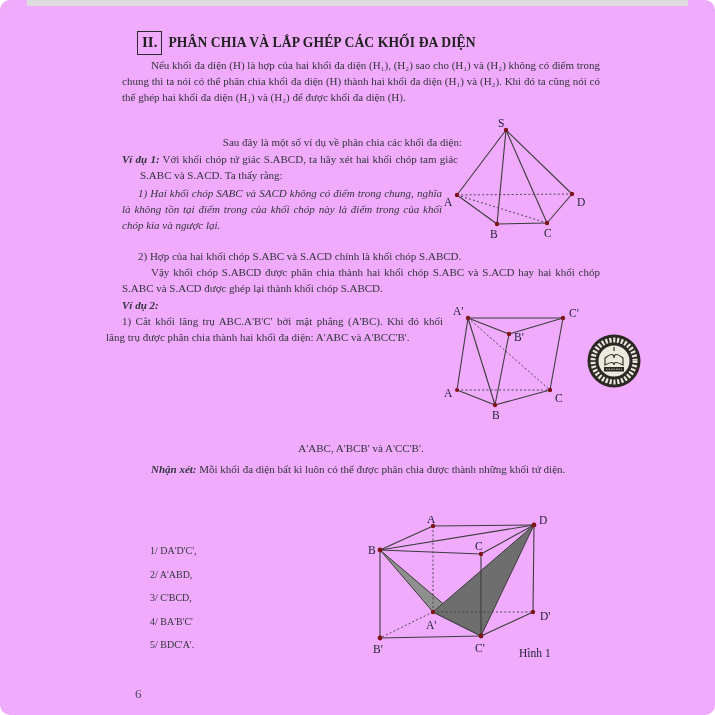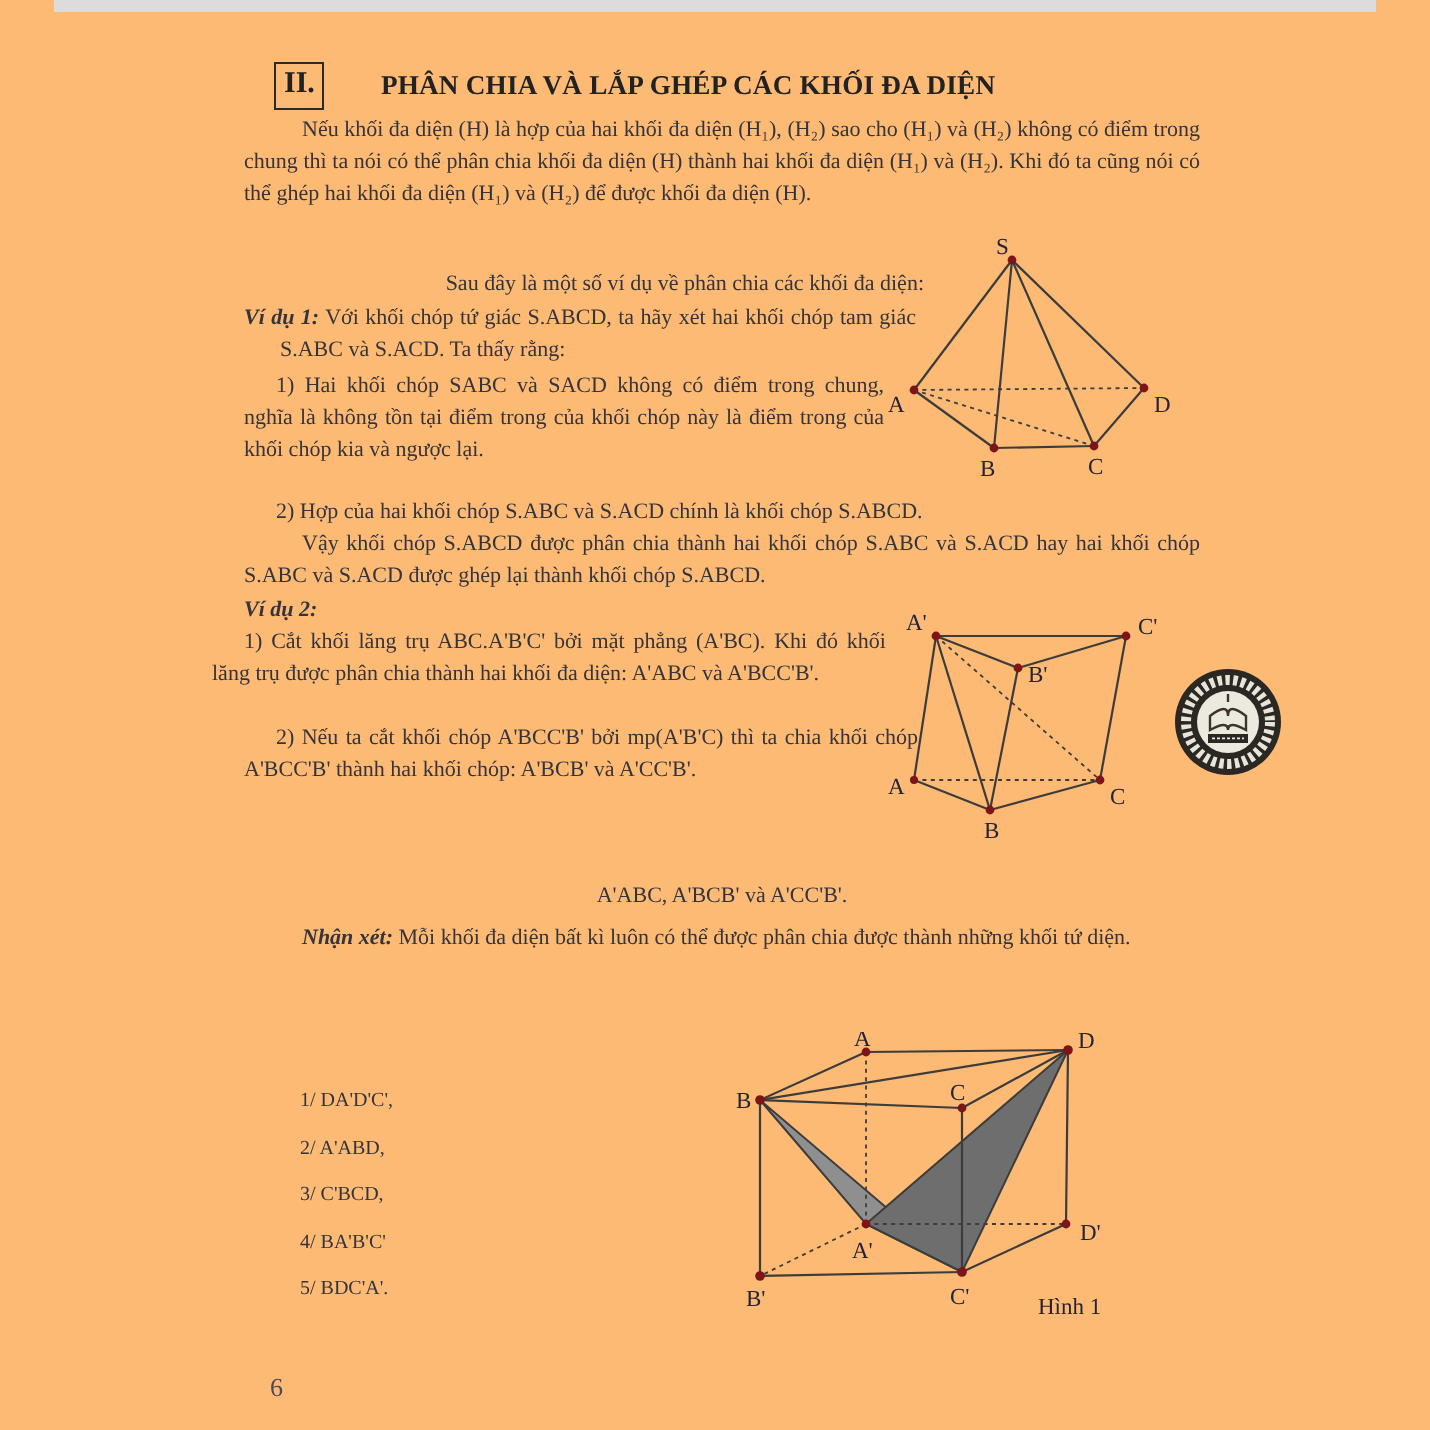--- a/index.html
+++ b/index.html
@@ -1,22 +1,22 @@
 <!DOCTYPE html>
 <html><head>
 <meta charset="utf-8">
 <style>
   html,body{margin:0;padding:0;background:#ffffff;}
-  .page{position:relative;width:715px;height:715px;background:#fdba74;overflow:hidden;
-        font-family:"Liberation Serif","DejaVu Serif",serif;color:#34343c;}
+  .page{position:relative;width:715px;height:715px;background:#f0abfc;overflow:hidden;
+        font-family:"Liberation Serif","DejaVu Serif",serif;color:#34343c;border-radius:10px;}
   .edge-strip{position:absolute;left:27px;top:0;width:661px;height:6px;background:#dcdcdc;}
   .title-row{position:absolute;left:137px;top:31px;display:flex;align-items:center;gap:6px;}
   .numbox{border:1.7px solid #2a2a2a;font-weight:bold;font-size:15px;line-height:1;
           padding:3px 4px 4px 4px;color:#222;}
-  .sect-title{font-weight:bold;font-size:13.6px;letter-spacing:0.1px;color:#222;white-space:nowrap;margin-left:22px;}
+  .sect-title{font-weight:bold;font-size:13.6px;letter-spacing:0.1px;color:#222;white-space:nowrap;}
   .tb{position:absolute;font-size:11px;line-height:15.9px;text-align:justify;}
   .nowrap{white-space:nowrap;text-align:right;}
   .ind-lg{text-indent:29px;}
   .ind-sm{text-indent:16px;}
   .hang{padding-left:18px;text-indent:-18px;text-align:justify;}
   .bi{font-weight:bold;font-style:italic;}
   .center{text-align:center;}
   .list{position:absolute;left:150px;top:543px;font-size:10px;line-height:15.9px;}
   .list div{margin-bottom:7.6px;}
   .fig{position:absolute;margin:0;padding:0;}
@@ -37,31 +37,30 @@
   </div>
 
   <div class="tb ind-lg" style="left:122px;top:58px;width:478px;">Nếu khối đa diện (H) là hợp của hai khối đa diện (H₁), (H₂) sao cho (H₁) và (H₂) không có điểm trong chung thì ta nói có thể phân chia khối đa diện (H) thành hai khối đa diện (H₁) và (H₂). Khi đó ta cũng nói có thể ghép hai khối đa diện (H₁) và (H₂) để được khối đa diện (H).</div>
 
   <div class="tb ind-lg nowrap" style="left:122px;top:135px;width:340px;">Sau đây là một số ví dụ về phân chia các khối đa diện:</div>
 
   <div class="tb hang" style="left:122px;top:152px;width:318px;">
     <span class="bi">Ví dụ 1:</span><span> Với khối chóp tứ giác S.ABCD, ta hãy xét hai khối chóp tam giác S.ABC và S.ACD. Ta thấy rằng:</span>
   </div>
 
-  <div class="tb ind-sm" style="left:122px;top:186px;width:320px;">1) Hai khối chóp SABC và SACD không có điểm trong chung, nghĩa là không tồn tại điểm trong của khối chóp này là điểm trong của khối chóp kia và ngược lại.</div>
+  <div class="tb ind-sm" style="left:122px;top:186px;width:320px;font-style:italic;">1) Hai khối chóp SABC và SACD không có điểm trong chung, nghĩa là không tồn tại điểm trong của khối chóp này là điểm trong của khối chóp kia và ngược lại.</div>
 
   <div class="tb ind-sm" style="left:122px;top:249px;width:478px;">2) Hợp của hai khối chóp S.ABC và S.ACD chính là khối chóp S.ABCD.</div>
 
   <div class="tb ind-lg" style="left:122px;top:265px;width:478px;">Vậy khối chóp S.ABCD được phân chia thành hai khối chóp S.ABC và S.ACD hay hai khối chóp S.ABC và S.ACD được ghép lại thành khối chóp S.ABCD.</div>
 
   <div class="tb bi nowrap" style="left:122px;top:298px;">Ví dụ 2:</div>
 
   <div class="tb ind-sm" style="left:106px;top:314px;width:337px;">1) Cắt khối lăng trụ ABC.A'B'C' bởi mặt phẳng (A'BC). Khi đó khối lăng trụ được phân chia thành hai khối đa diện: A'ABC và A'BCC'B'.</div>
 
-  <div class="tb ind-sm" style="left:122px;top:362px;width:337px;">2) Nếu ta cắt khối chóp A'BCC'B' bởi mp(A'B'C) thì ta chia khối chóp A'BCC'B' thành hai khối chóp: A'BCB' và A'CC'B'.</div>
 
 
   <div class="tb ind-lg" style="left:122px;top:462px;width:478px;">
     <span class="bi">Nhận xét:</span><span> Mỗi khối đa diện bất kì luôn có thể được phân chia được thành những khối tứ diện.</span>
   </div>
 
   <div class="tb center" style="left:122px;top:441px;width:478px;">A'ABC, A'BCB' và A'CC'B'.</div>
 
 
   <div class="list">

